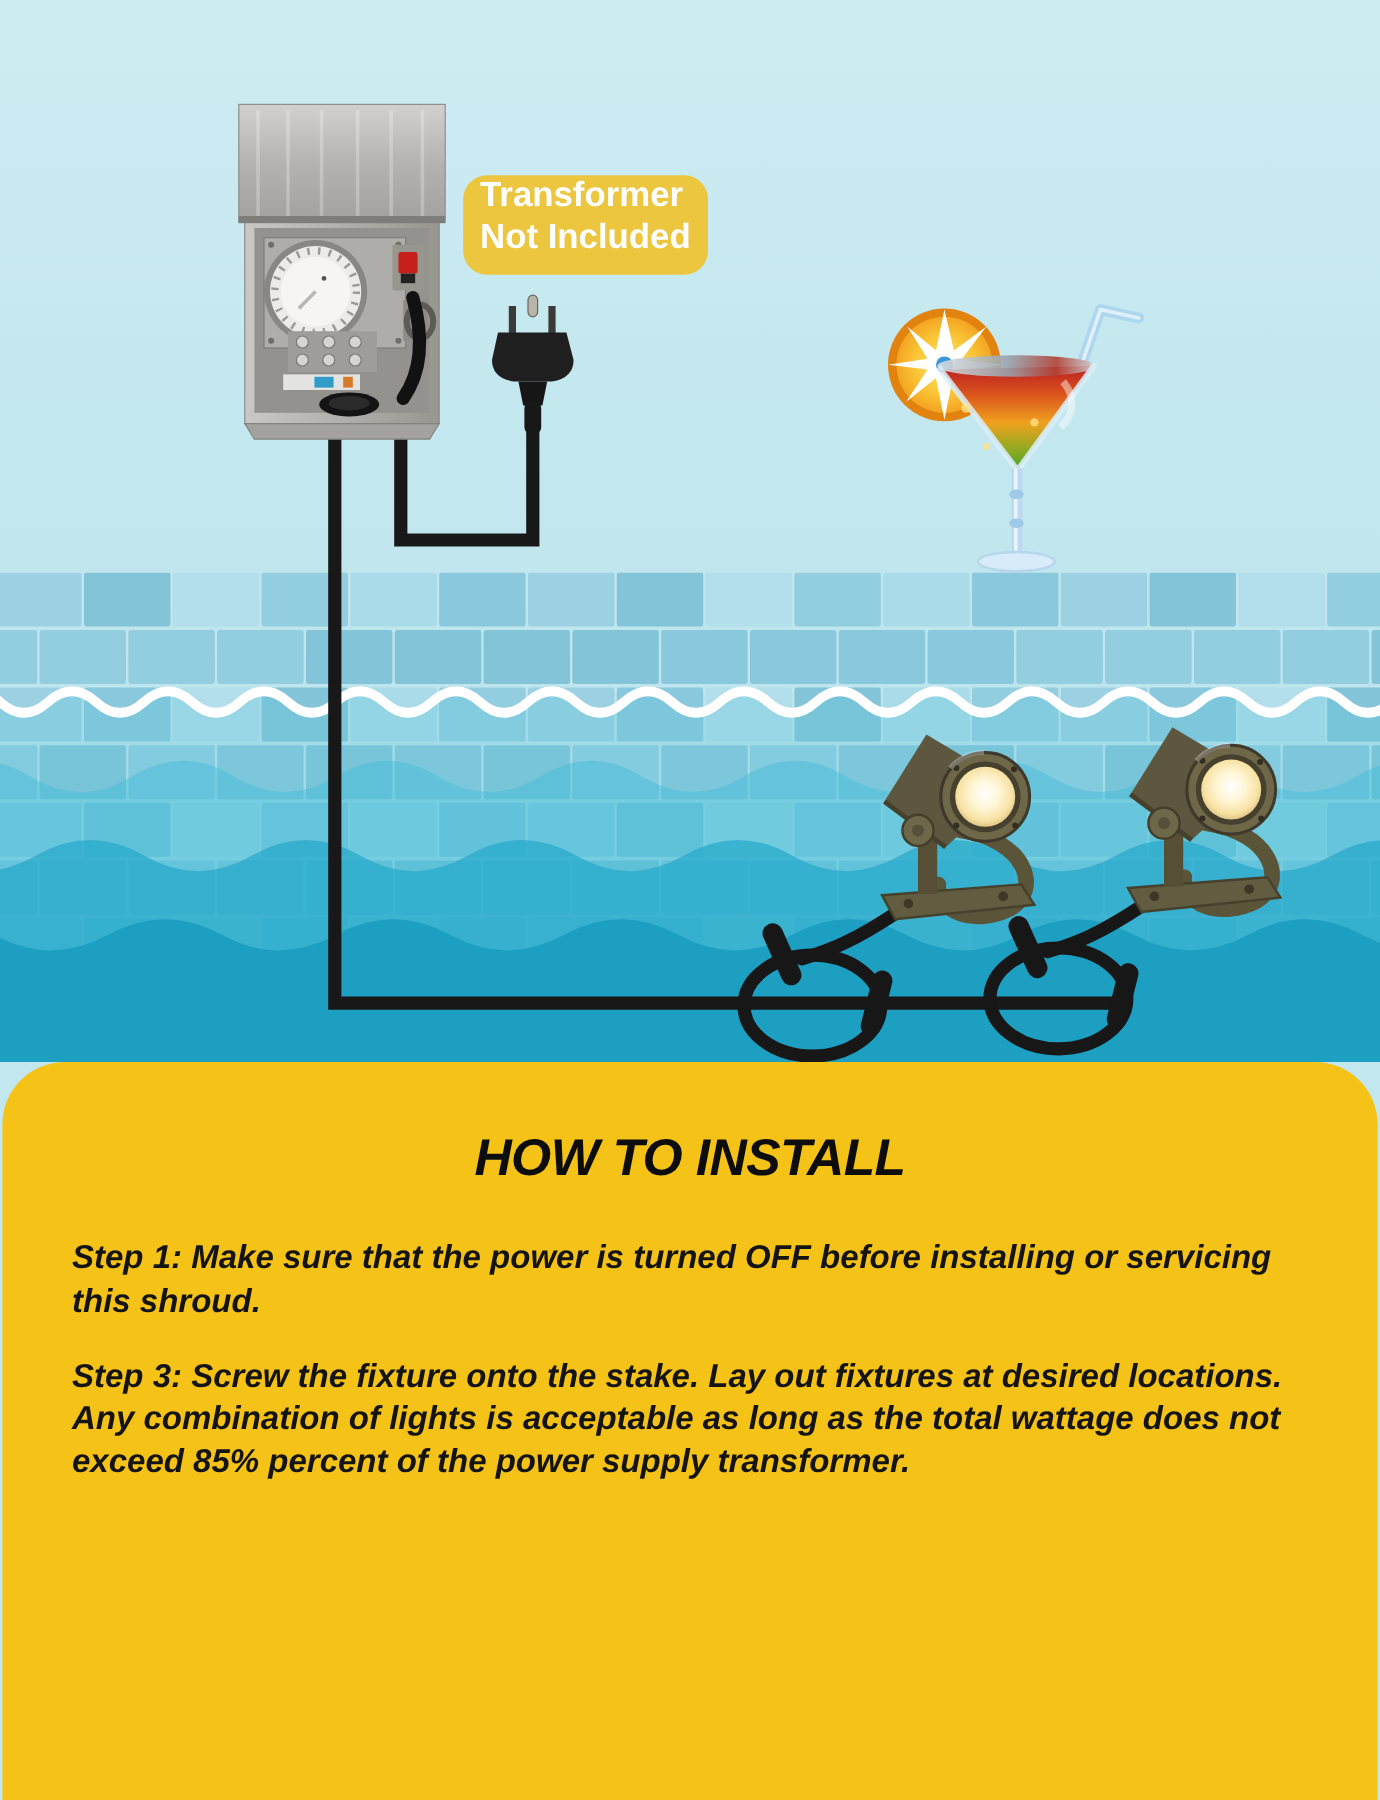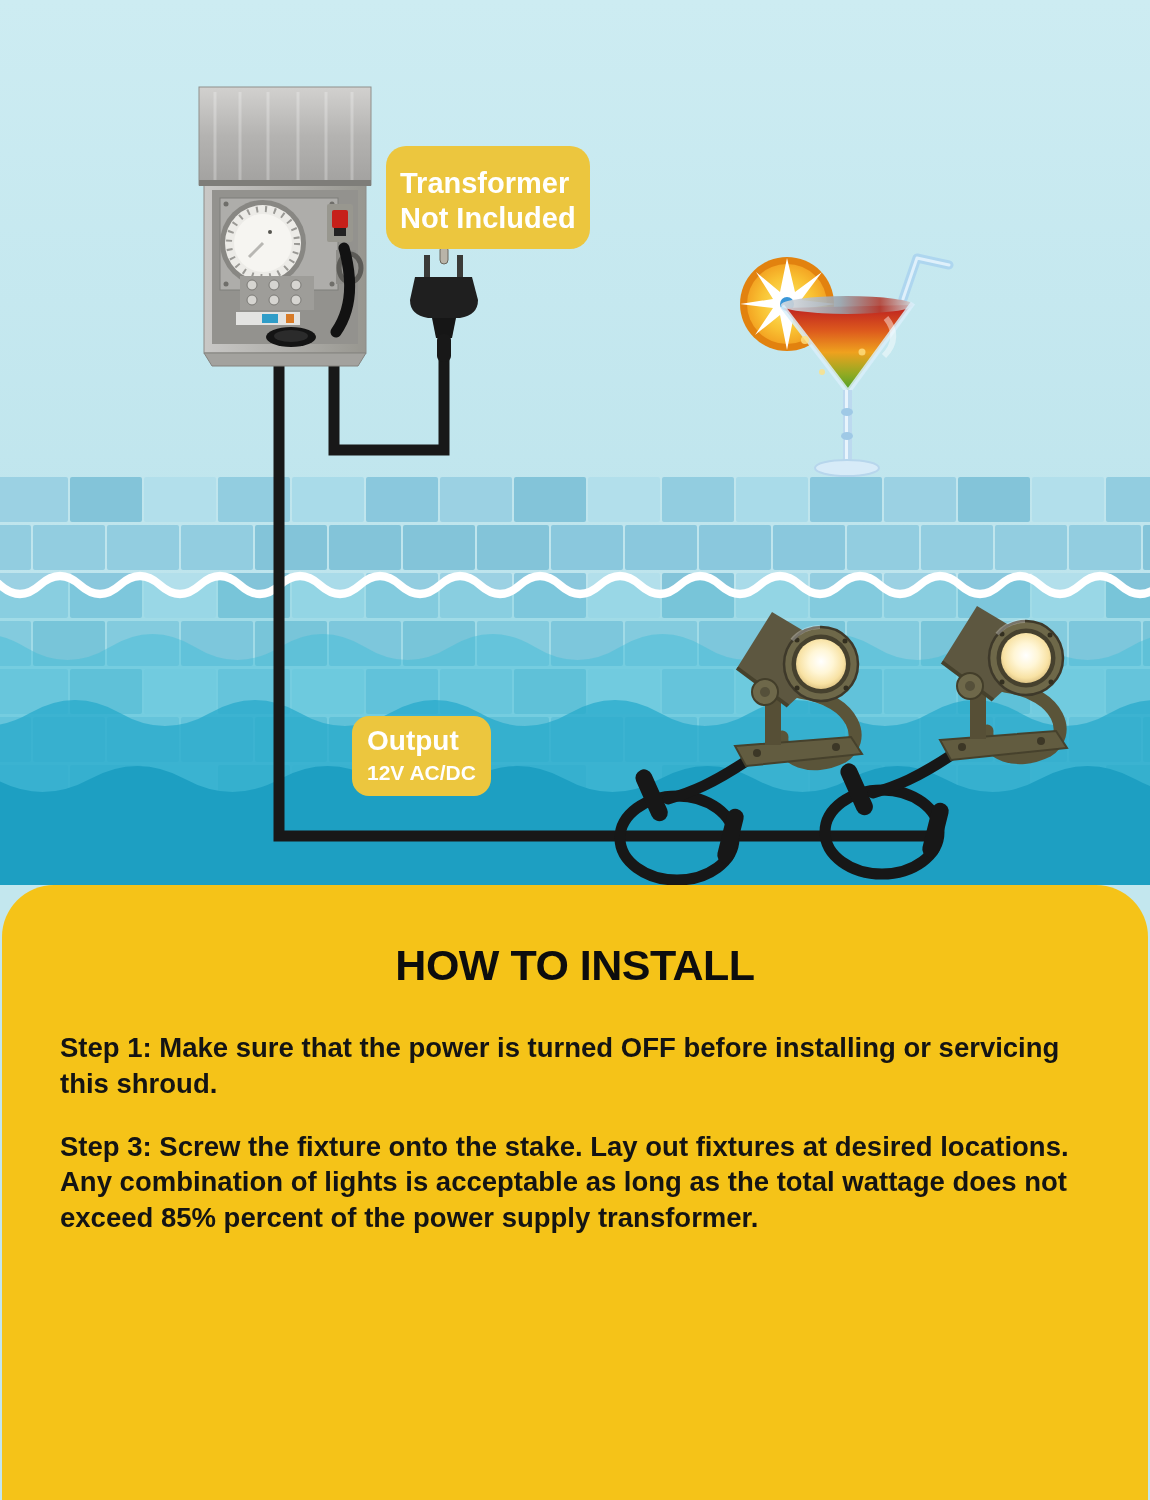--- a/index.html
+++ b/index.html
@@ -16,26 +16,26 @@
   .scene{position:absolute;left:0;top:0;width:1150px;height:885px;}
   .sky{position:absolute;inset:0;background:linear-gradient(#cdecf2,#bfe5ed 60%,#b9e2ec);}
   .tiles{position:absolute;left:0;top:477px;width:1150px;height:408px;overflow:hidden;}
   .tile{position:absolute;width:72px;height:45px;border-radius:2px;}
   svg.layer{position:absolute;pointer-events:none;}
   #waves{left:0;top:477px;}
   #art{left:0;top:0;}
   .tag{position:absolute;background:var(--label-yellow);color:#ffffff;font-weight:700;
        border-radius:20px;line-height:1.22;z-index:8;}
   .tag span{display:block;white-space:nowrap;}
-  .tag-transformer{left:386px;top:146px;font-size:29px;padding:20px 14px 12px 14px;}
+  .tag-transformer{left:386px;top:146px;font-size:29px;padding:0 14px 12px 14px;}
   .tag-input{left:60px;top:242px;font-size:28px;padding:8px 14px 10px 14px;border-radius:17px;}
   .tag-output{left:352px;top:716px;font-size:28px;padding:8px 15px 10px 15px;border-radius:17px;}
   .tag-output .sub{font-size:21px;margin-top:2px;}
   .panel{position:absolute;left:2px;right:2px;top:885px;bottom:0;background:var(--panel-yellow);
-         border-radius:52px 52px 0 0;z-index:10;padding:50px 58px 0 58px;box-sizing:border-box;}
+         border-radius:52px 52px 0 0;z-index:10;padding:50px 58px 0 58px;box-sizing:border-box;font-style:italic;}
   .panel h1{margin:6px 0 40px 0;text-align:center;font-size:43px;font-weight:800;
             letter-spacing:-0.5px;color:#0d0d0d;}
   .panel p{margin:0 0 27px 0;font-size:27.5px;font-weight:700;line-height:1.3;color:var(--step-text);}
 </style>
 </head>
 <body>
 
 <div class="canvas">
   <div class="scene">
     <div class="sky"></div>
@@ -338,24 +338,20 @@
       </g>
       <g transform="translate(205,-6)">
         <use href="#spotlight"></use>
       </g>
     </svg>
 
     <div class="tag tag-transformer">
       <span>Transformer</span>
       <span>Not Included</span>
     </div>
-    <div class="tag tag-output">
-      <span>Output</span>
-      <span class="sub">12V AC/DC</span>
-    </div>
   </div>
 
   <div class="panel">
     <h1>HOW TO INSTALL</h1>
     <p>Step 1: Make sure that the power is turned OFF before installing or servicing this shroud.</p>
     <p>Step 3: Screw the fixture onto the stake. Lay out fixtures at desired locations. Any combination of lights is acceptable as long as the total wattage does not exceed 85% percent of the power supply transformer.</p>
   </div>
 </div>
 
 </body></html>

